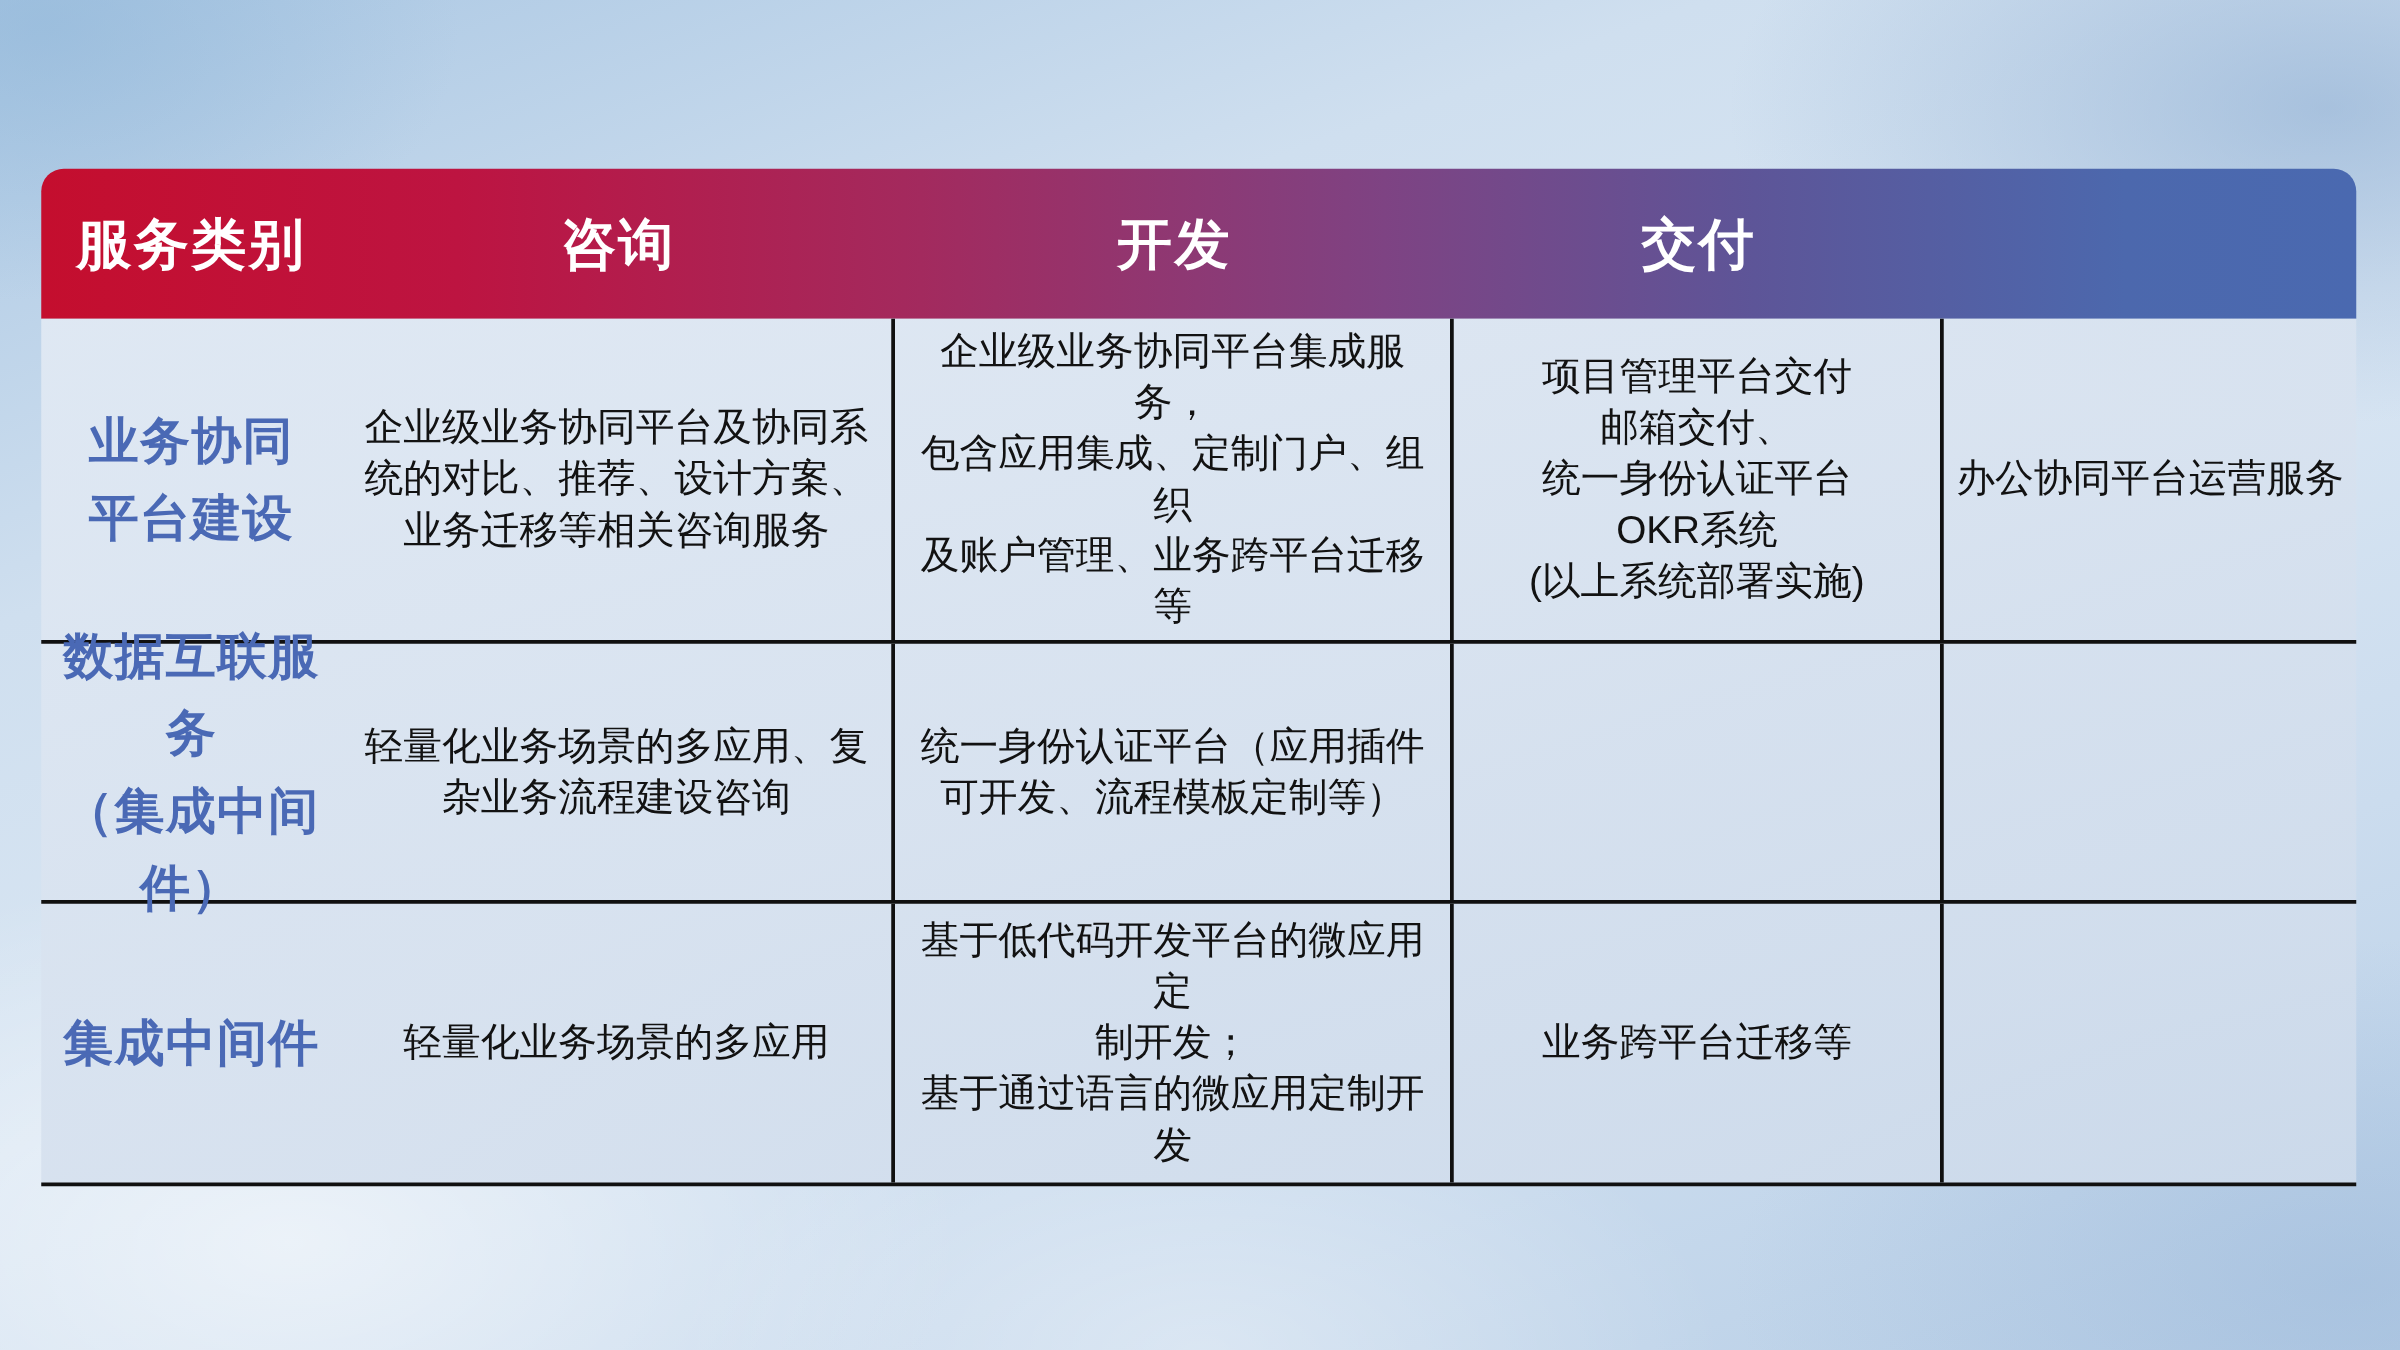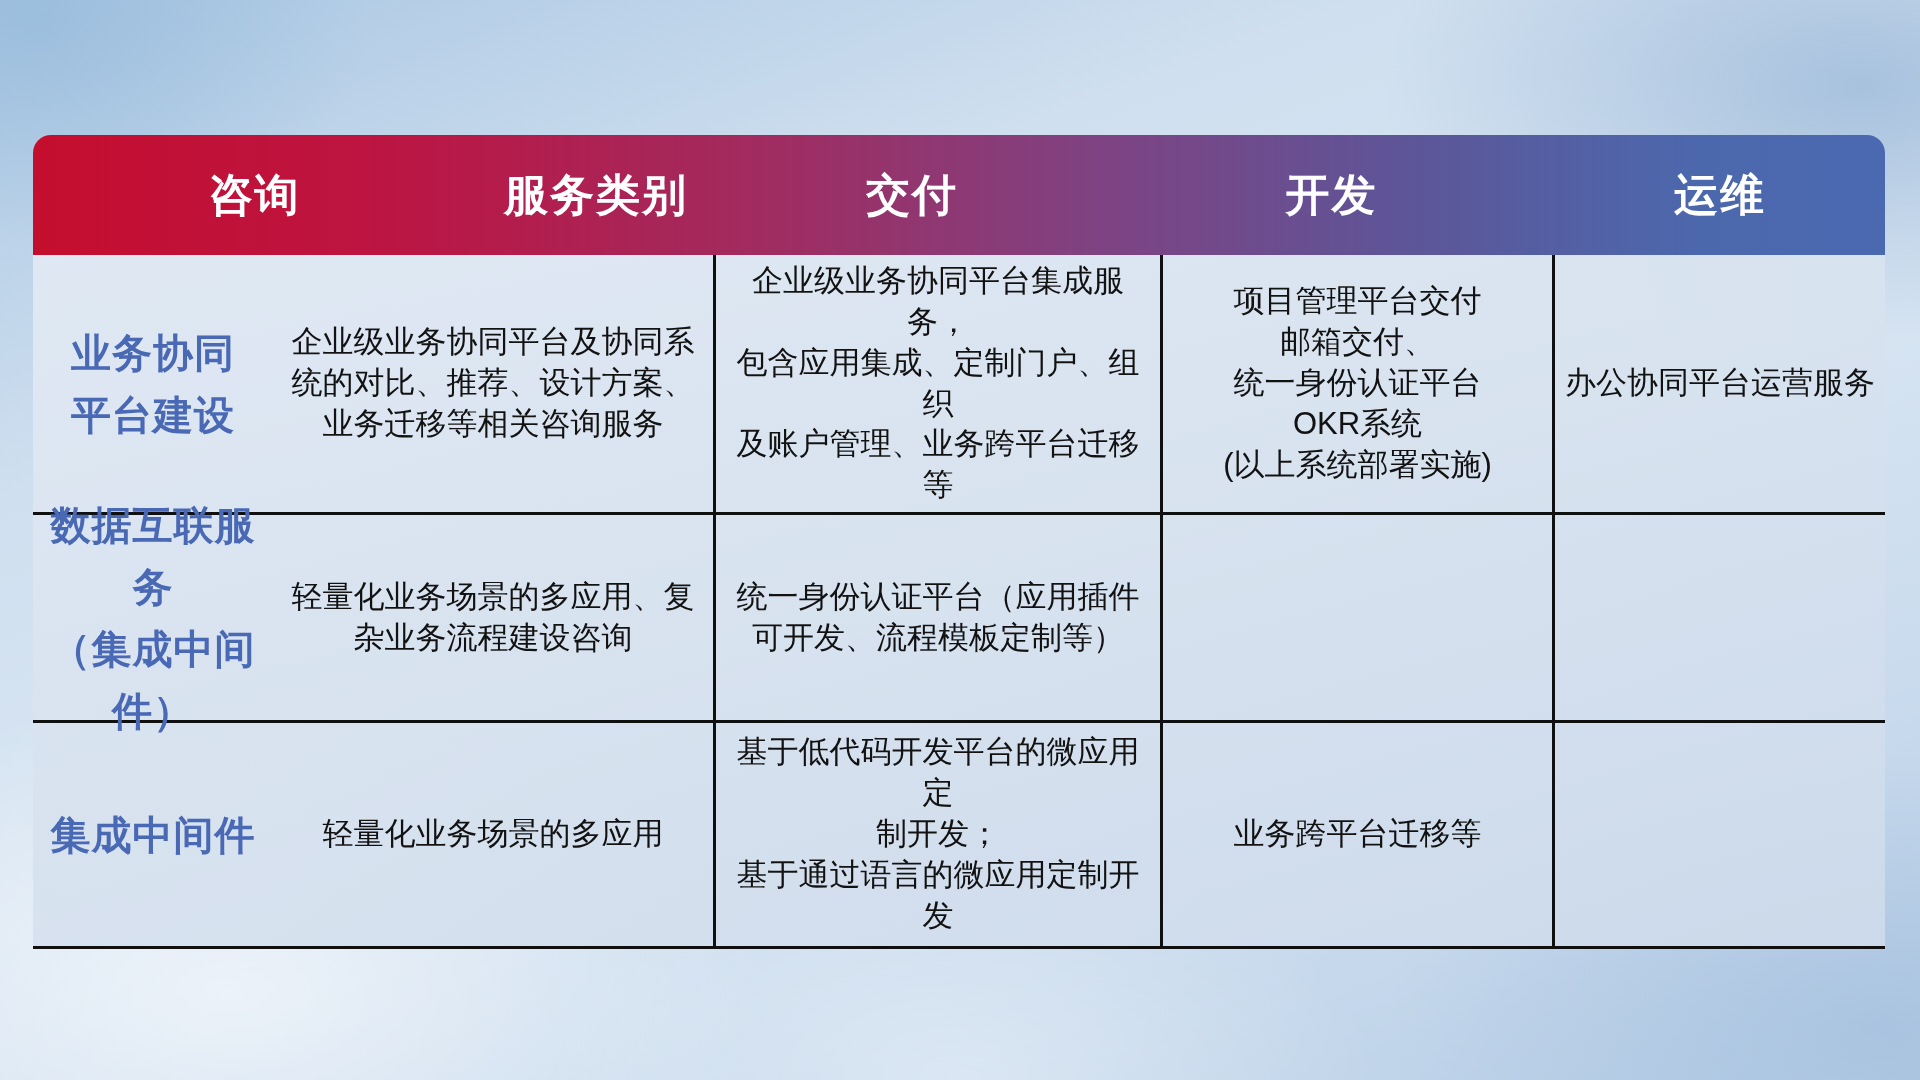--- a/index.html
+++ b/index.html
@@ -51,25 +51,24 @@
     letter-spacing:1px;
   }
 </style>
 </head>
 <body>
 
 <div class="page-bg"></div>
 
 <div class="svc-table">
   <div class="thead">
+    <div class="th c1">服务类别</div>
     <div class="th c2">咨询</div>
-    <div class="th c1">服务类别</div>
+    <div class="th c3">开发</div>
     <div class="th c4">交付</div>
-    <div class="th c3">开发</div>
-    <div class="th c5">运维</div>
   </div>
 
   <div class="tbody">
     <div class="tr tr1">
       <div class="td c1 cat">业务协同
 平台建设</div>
       <div class="td c2 vline">企业级业务协同平台及协同系
 统的对比、推荐、设计方案、
 业务迁移等相关咨询服务</div>
       <div class="td c3 vline">企业级业务协同平台集成服务，

